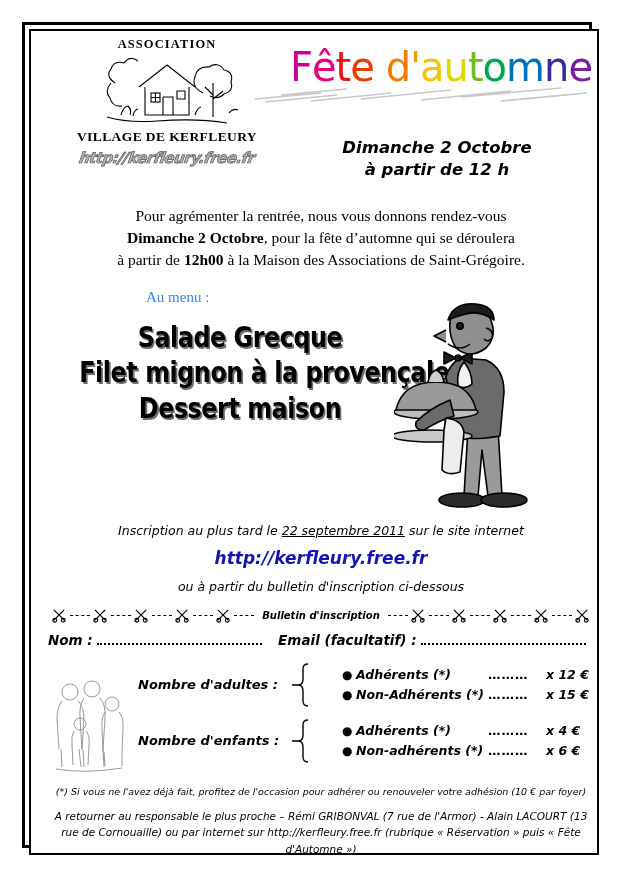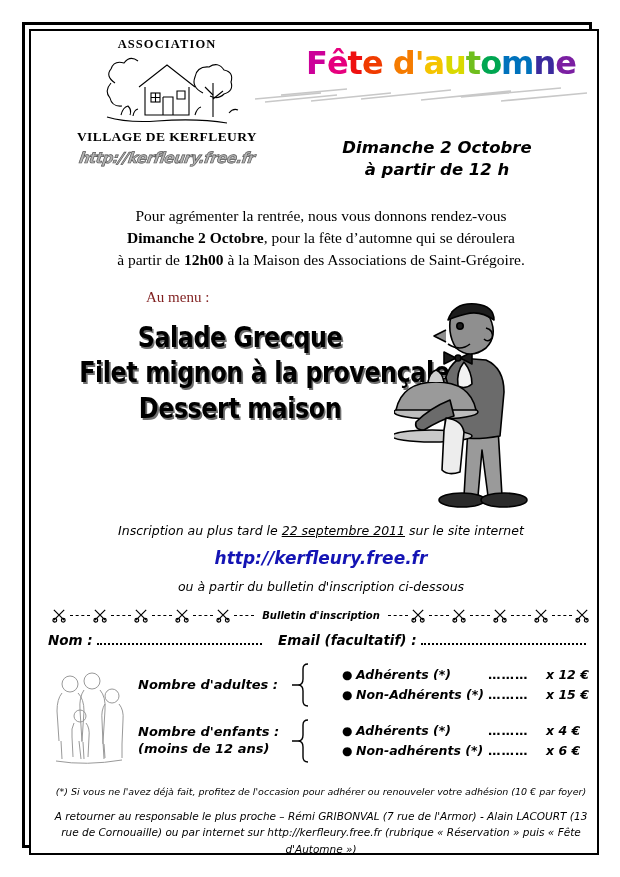--- a/index.html
+++ b/index.html
@@ -93,22 +93,22 @@
 
   #title-block {
     position: absolute;
     left: 245px;
     top: 18px;
     width: 320px;
     text-align: center;
   }
   #fete-title {
     font-family: "DejaVu Sans", sans-serif;
-    font-weight: bold;
-    font-size: 32px;
+    font-weight: normal;
+    font-size: 40px;
     letter-spacing: -1px;
     line-height: 1;
     white-space: nowrap;
     position: relative;
     z-index: 2;
   }
   #fete-title span { display: inline-block; }
   #title-streak {
     position: absolute;
     left: -30px;
@@ -141,21 +141,21 @@
     color: #000;
   }
   #intro-paragraph b { font-weight: bold; }
 
   
   #au-menu-label {
     margin-top: 18px;
     margin-left: 110px;
     font-family: "Liberation Serif", serif;
     font-size: 15px;
-    color: #7f1d1d;
+    color: #3b82f6;
   }
   #menu-area {
     position: relative;
     height: 215px;
   }
   #menu-list {
     position: absolute;
     left: 8px;
     top: 14px;
     width: 392px;
@@ -257,21 +257,21 @@
     border-bottom: 2.5px dotted #000;
     height: 0;
     margin: 0 2px 3px 4px;
   }
   #email-label { margin-left: 14px; }
 
   
   #pricing-block {
     margin-top: 14px;
     display: flex;
-    align-items: flex-start;
+    align-items: flex-end;
     padding-left: 16px;
   }
   #family-illustration {
     flex: 0 0 auto;
     width: 76px;
     height: 98px;
     margin-top: 6px;
   }
   #pricing-rows {
     flex: 1 1 auto;
@@ -598,21 +598,20 @@
             <span class="price-name">Non-Adhérents (*)</span>
             <span class="price-dots">………</span>
             <span class="price-amount">x 15 €</span>
           </div>
         </div>
       </div>
 
       <div class="price-group">
         <div class="price-group-label">
           <div>Nombre d'enfants :</div>
-          <div>(moins de 12 ans)</div>
         </div>
         <svg class="brace-icon" viewBox="0 0 28 46">
           <path d="M2 23 L8 23 M8 23 q5 0 5 -6 l0 -10 q0 -5 5 -5 M8 23 q5 0 5 6 l0 10 q0 5 5 5" stroke="#000" stroke-width="1.4" fill="none"></path>
         </svg>
         <div class="price-lines">
           <div class="price-line">
             <span class="price-bullet">●</span>
             <span class="price-name">Adhérents (*)</span>
             <span class="price-dots">………</span>
             <span class="price-amount">x 4 €</span>

